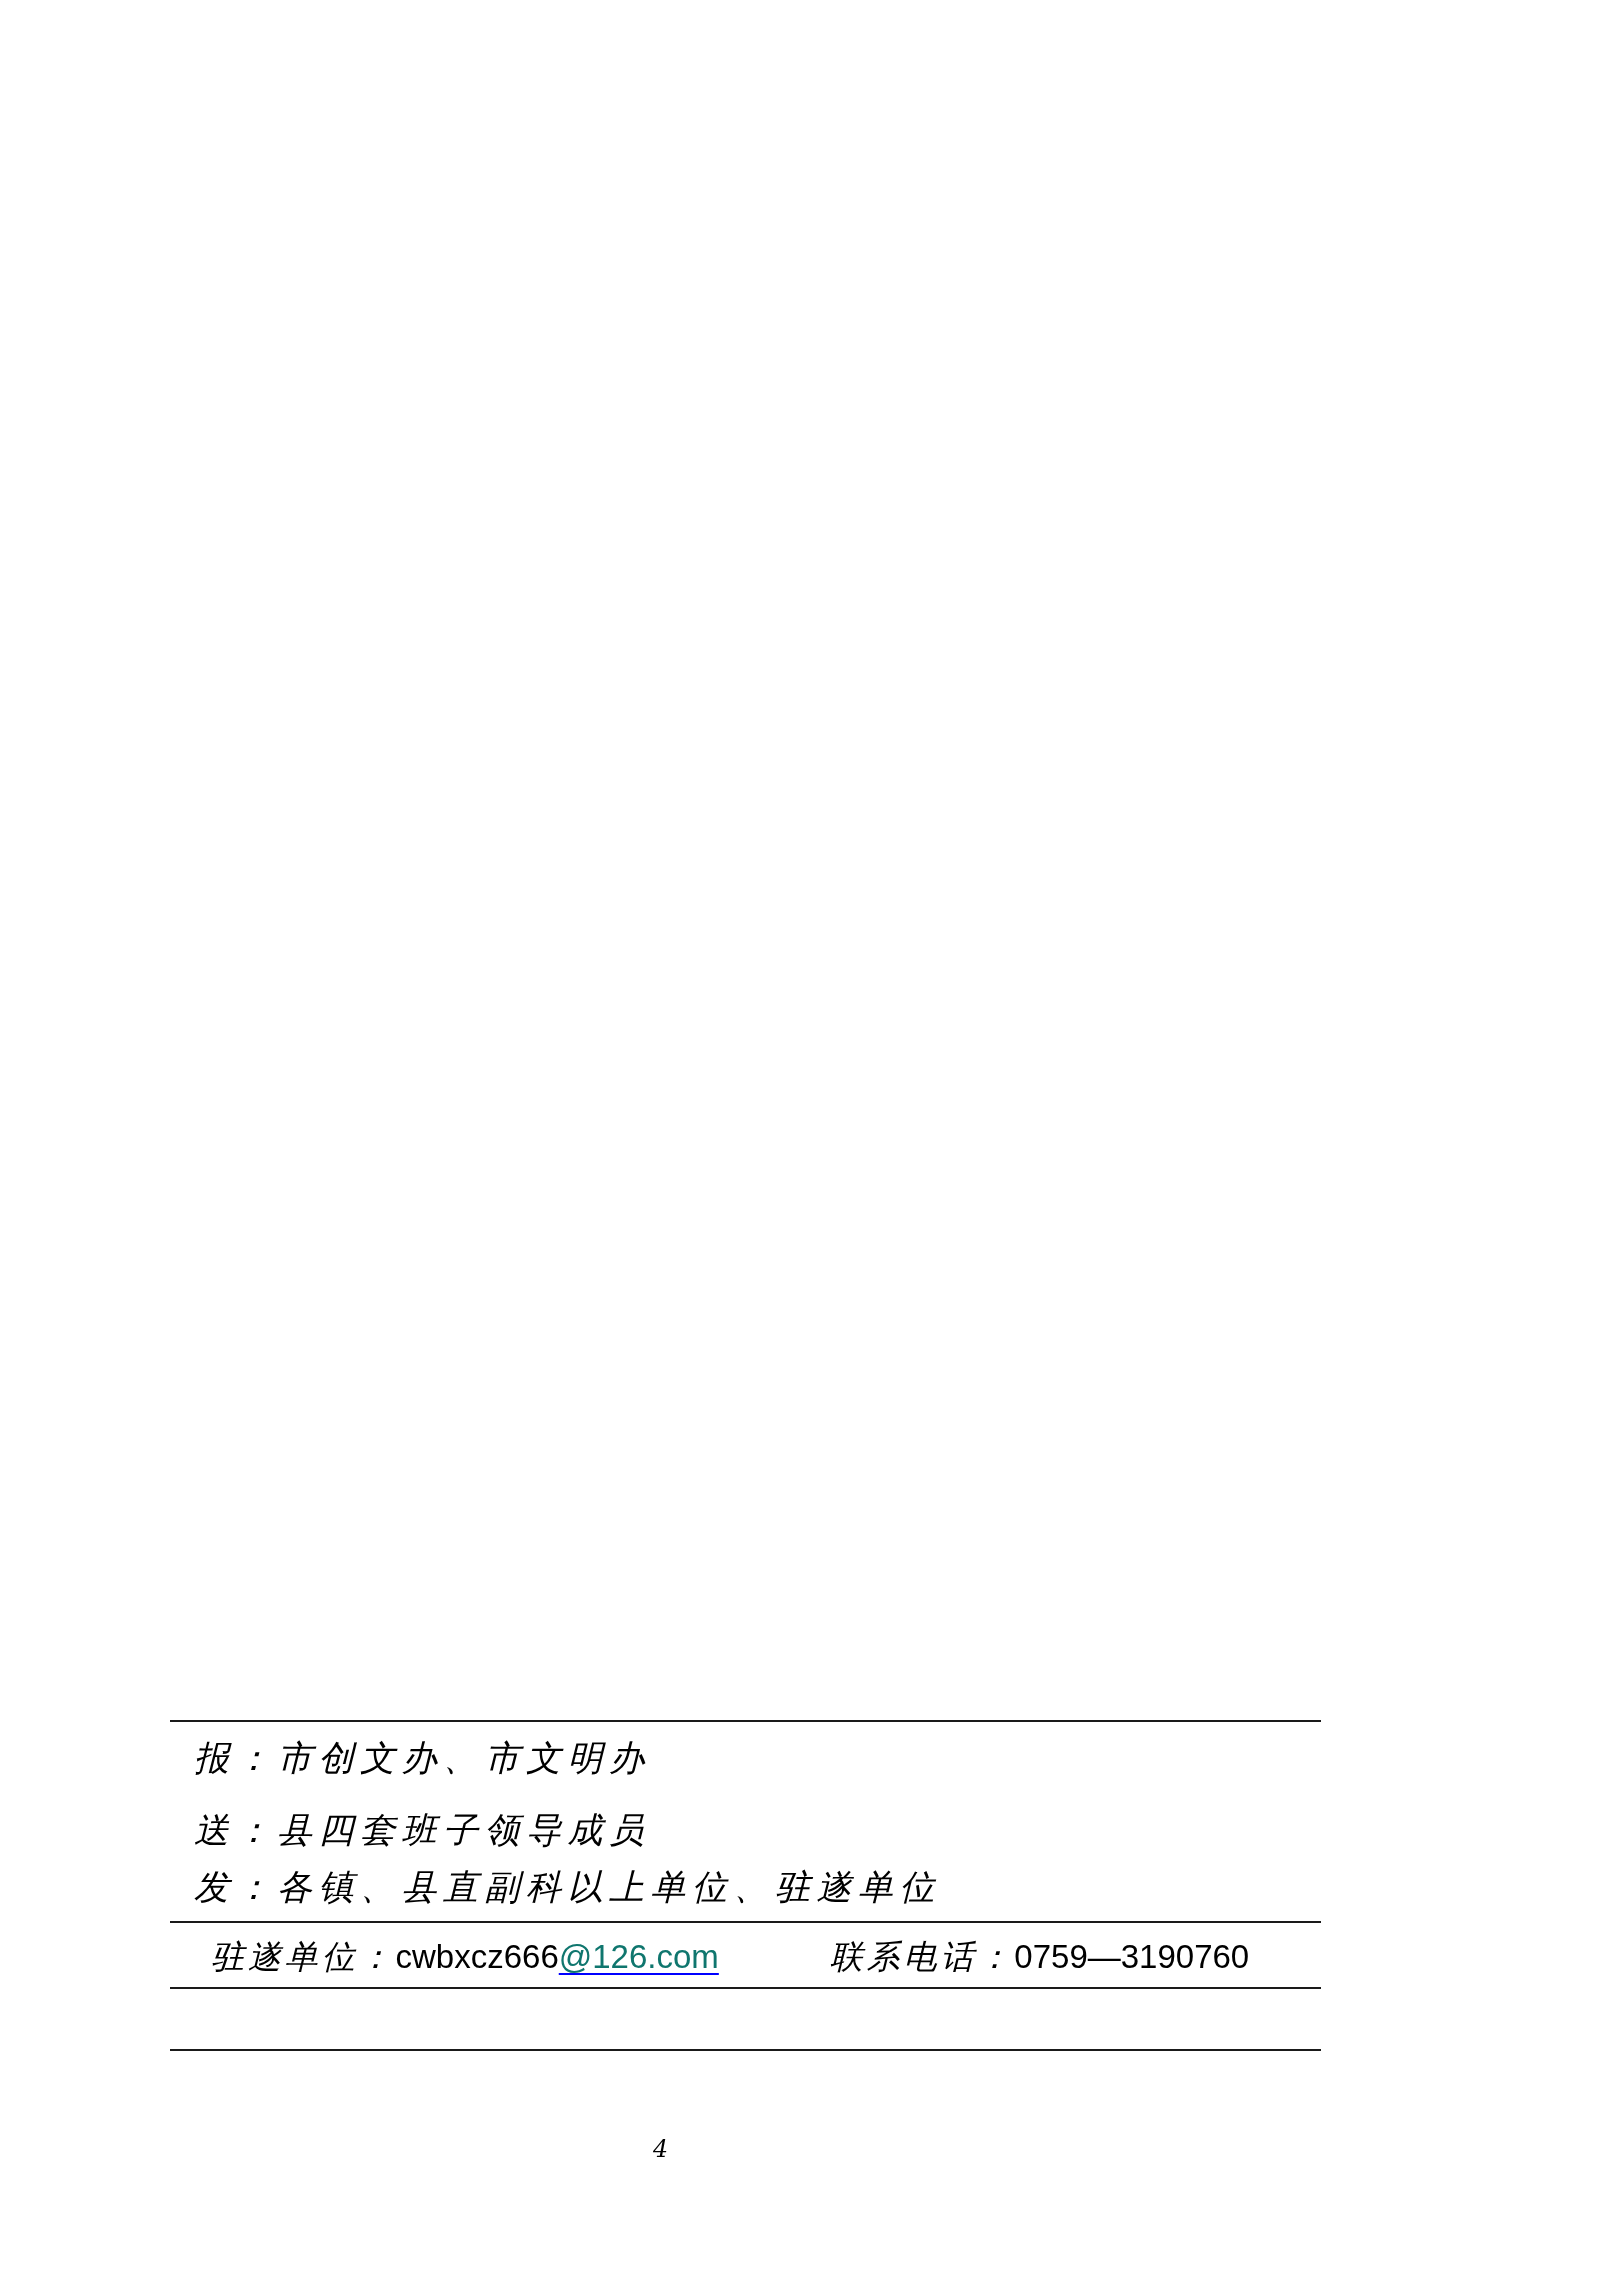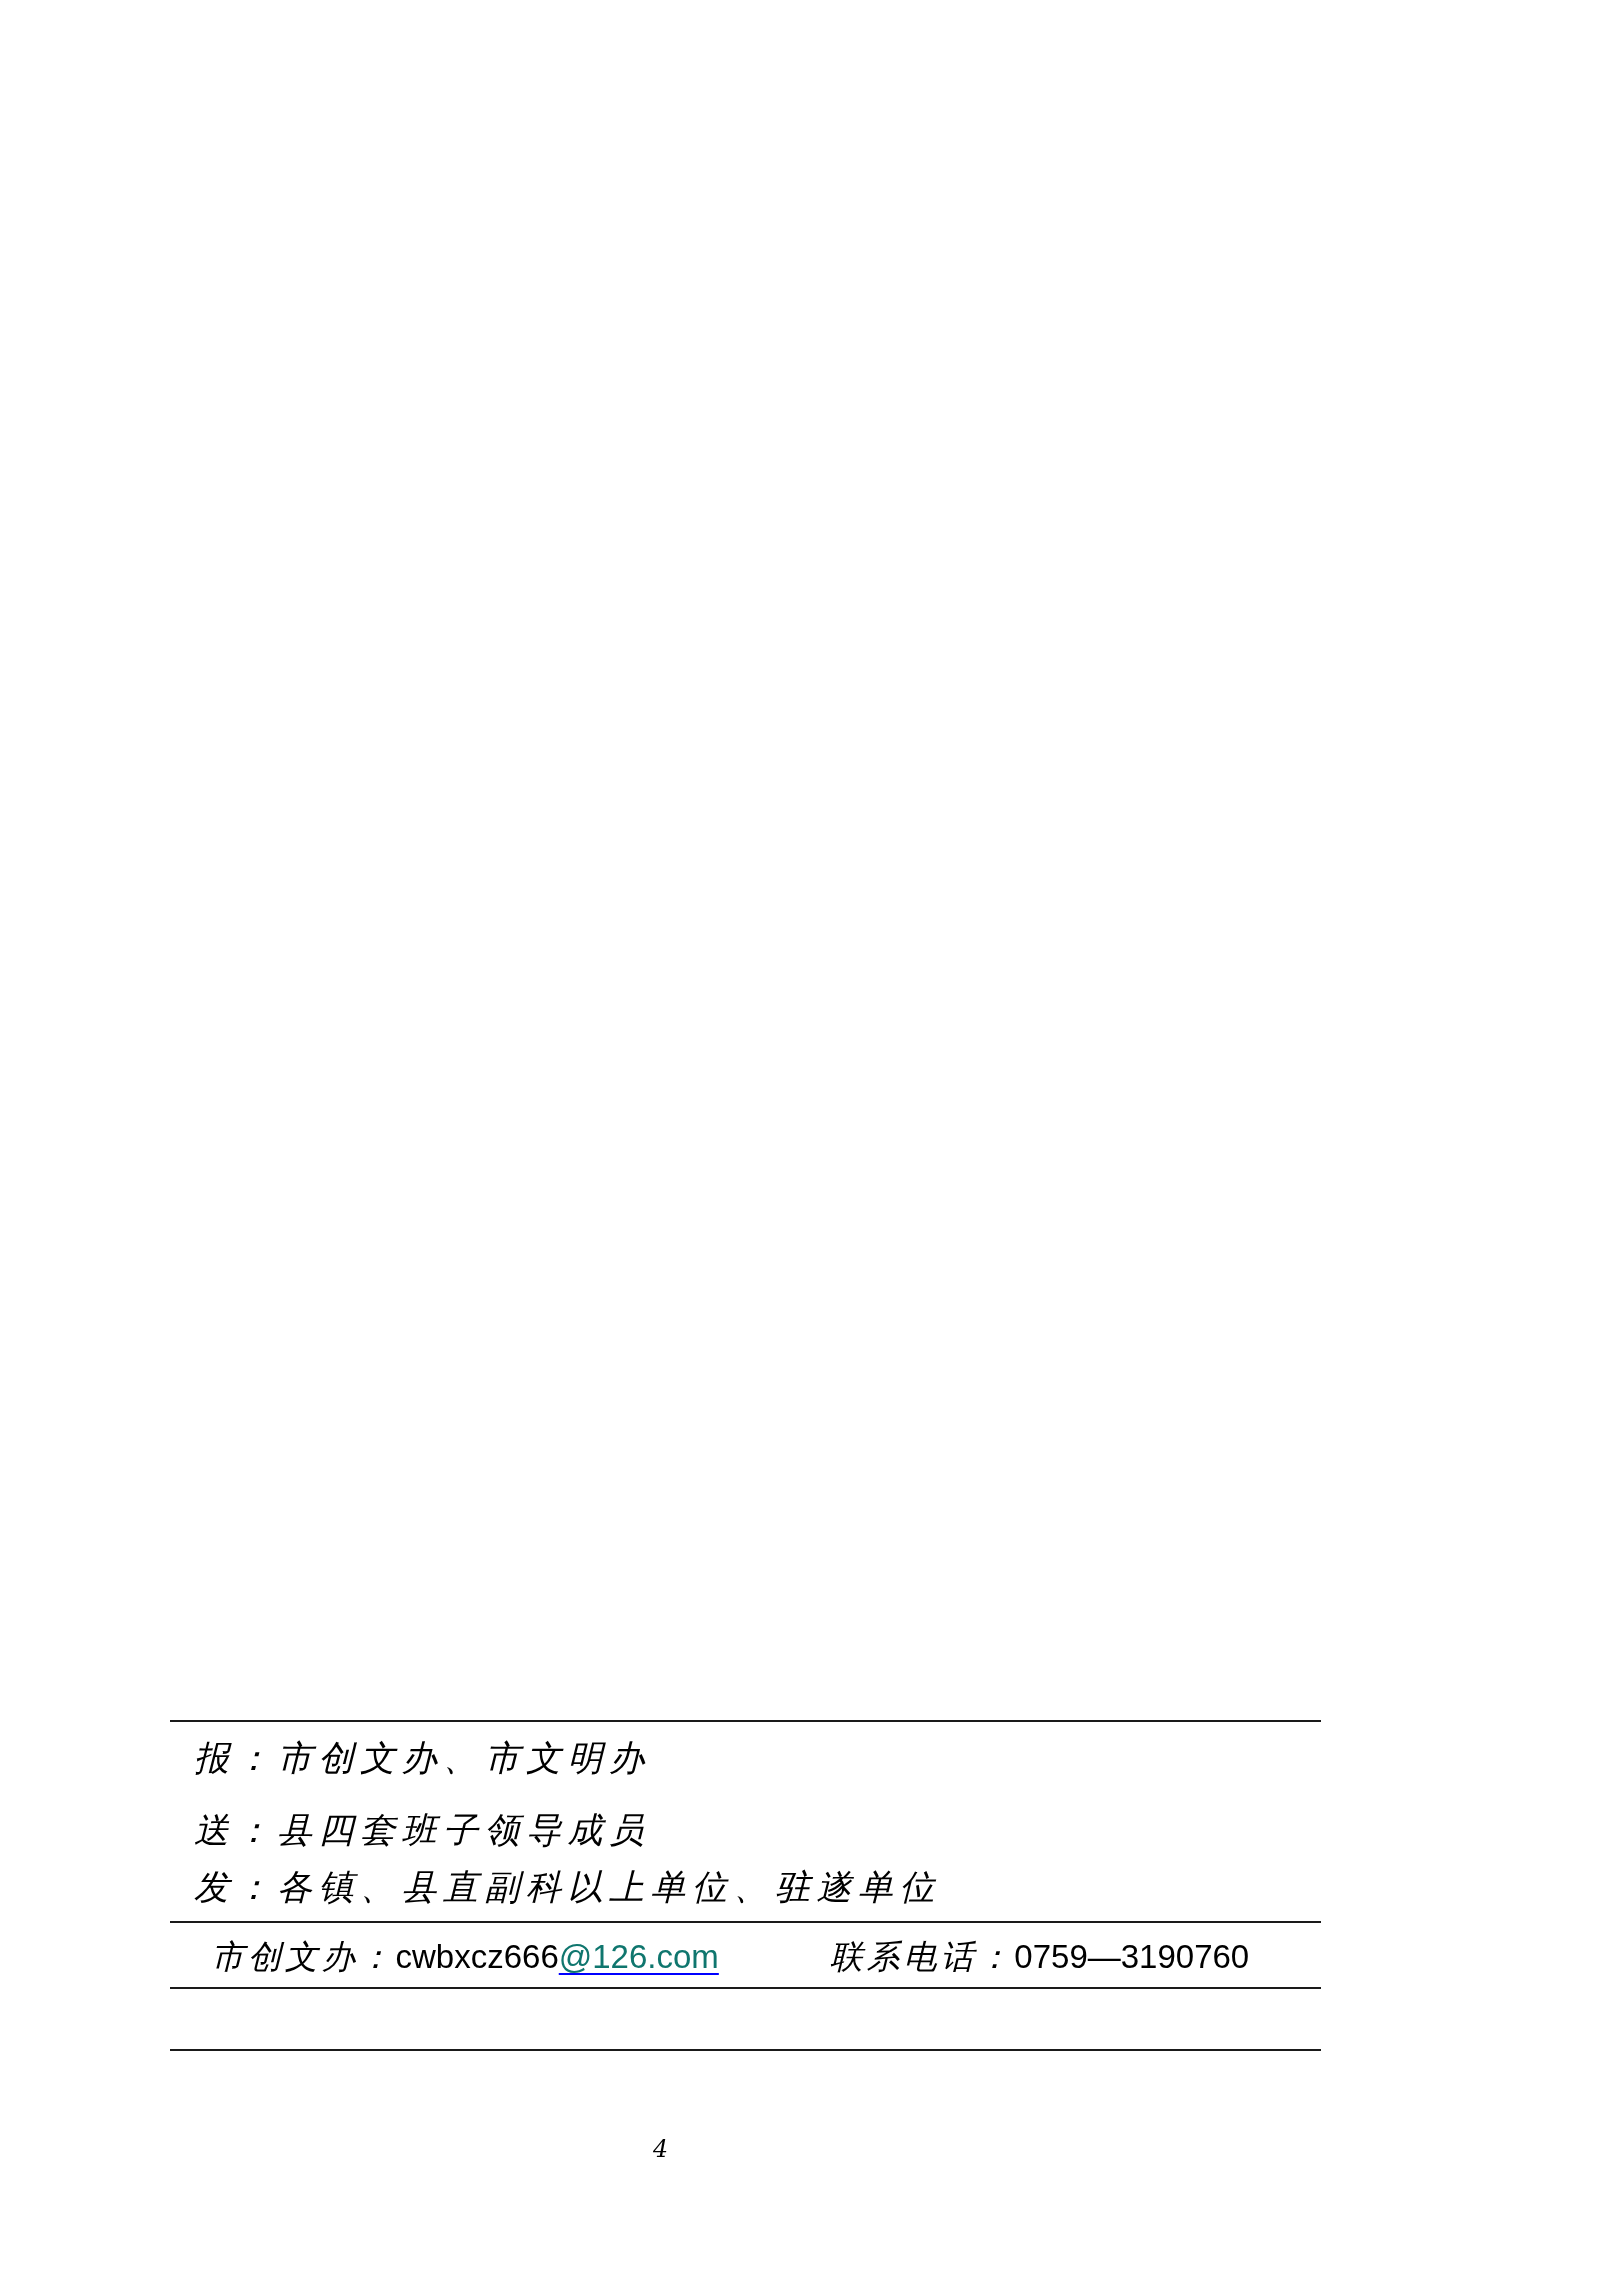--- a/index.html
+++ b/index.html
@@ -92,21 +92,21 @@
   <div class="rule rule-1"></div>
 
   <div class="dist-row dist-row-1">报：市创文办、市文明办</div>
 
   <div class="dist-row dist-row-2">送：县四套班子领导成员</div>
 
   <div class="dist-row dist-row-3">发：各镇、县直副科以上单位、驻遂单位</div>
 
   <div class="rule rule-2"></div>
 
-  <div class="contact"><span class="zh">市创文办：</span><span class="latin">cwbxcz666</span><span class="latin email-link">@126.com</span><span class="contact-spacer"></span><span class="zh">联系电话：</span><span class="latin">0759—3190760</span></div>
+  <div class="contact"><span class="zh">驻遂单位：</span><span class="latin">cwbxcz666</span><span class="latin email-link">@126.com</span><span class="contact-spacer"></span><span class="zh">联系电话：</span><span class="latin">0759—3190760</span></div>
 
   <div class="rule rule-3"></div>
 
   <div class="rule rule-4"></div>
 
   <div class="page-number">4</div>
 
 </div>
 
 

